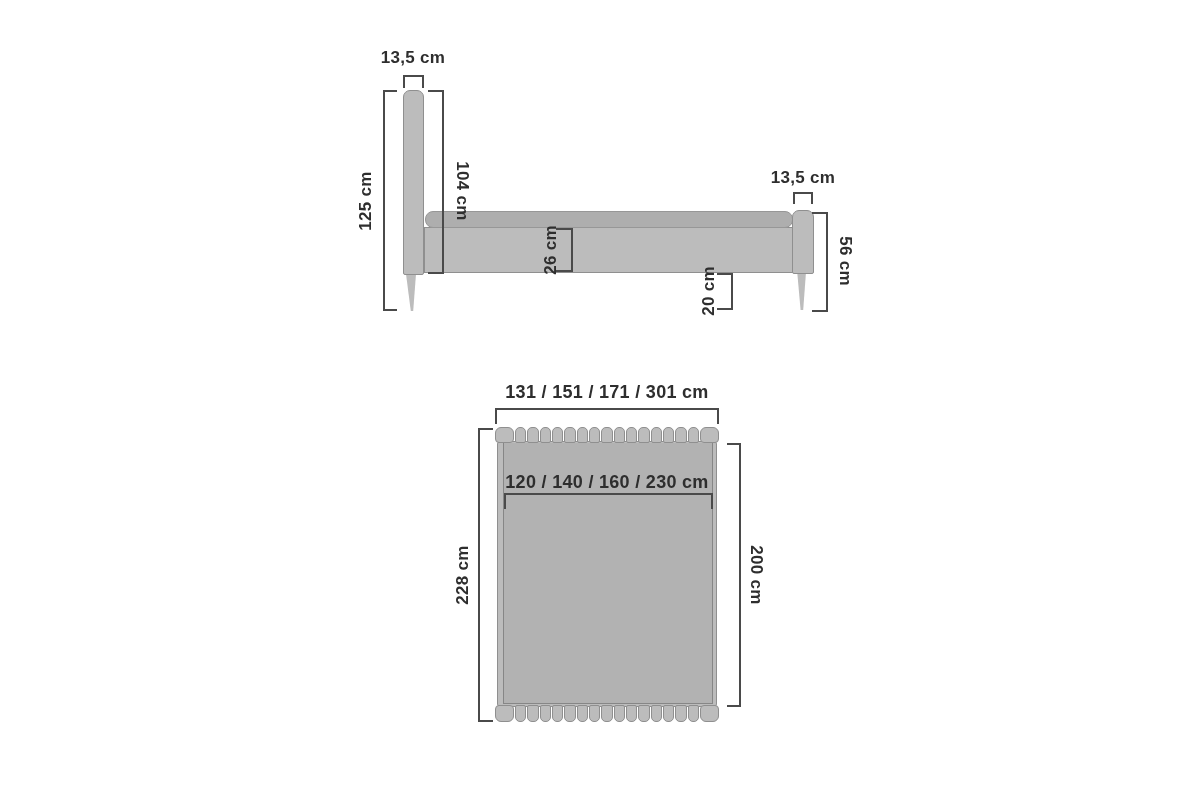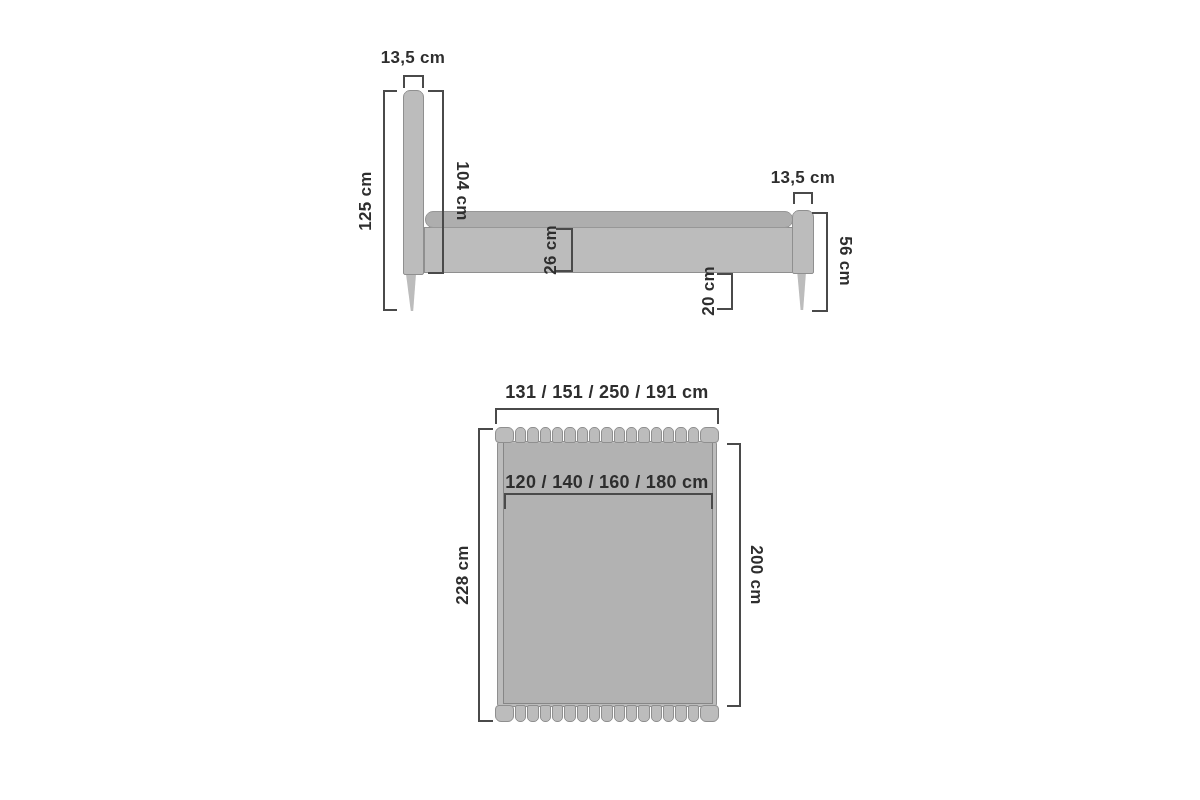--- a/index.html
+++ b/index.html
@@ -124,26 +124,26 @@
         <div class="slat"></div>
         <div class="slat"></div>
         <div class="slat"></div>
         <div class="slat"></div>
         <div class="slat"></div>
         <div class="slat"></div>
         <div class="slat"></div>
         <div class="slat cap"></div>
       </div>
 
-    <div class="abs lbl big" style="left:487px;top:381px;width:240px;">131 / 151 / 250 / 191 cm</div>
+    <div class="abs lbl big" style="left:487px;top:381px;width:240px;">131 / 151 / 171 / 301 cm</div>
     <div class="abs dl h" style="left:495px;top:408px;width:224px;"></div>
     <div class="abs dl v" style="left:495px;top:408px;height:16px;"></div>
     <div class="abs dl v" style="left:717px;top:408px;height:16px;"></div>
 
-    <div class="abs lbl big" style="left:487px;top:471px;width:240px;">120 / 140 / 160 / 180 cm</div>
+    <div class="abs lbl big" style="left:487px;top:471px;width:240px;">120 / 140 / 160 / 230 cm</div>
     <div class="abs dl h" style="left:504px;top:493px;width:209px;"></div>
     <div class="abs dl v" style="left:504px;top:493px;height:16px;"></div>
     <div class="abs dl v" style="left:711px;top:493px;height:16px;"></div>
 
     <div class="abs lbl rot-ccw" style="left:423px;top:564px;width:80px;">228 cm</div>
     <div class="abs dl v" style="left:478px;top:428px;height:294px;"></div>
     <div class="abs dl h" style="left:478px;top:428px;width:15px;"></div>
     <div class="abs dl h" style="left:478px;top:720px;width:15px;"></div>
 
     <div class="abs lbl rot-cw" style="left:716px;top:564px;width:80px;">200 cm</div>

